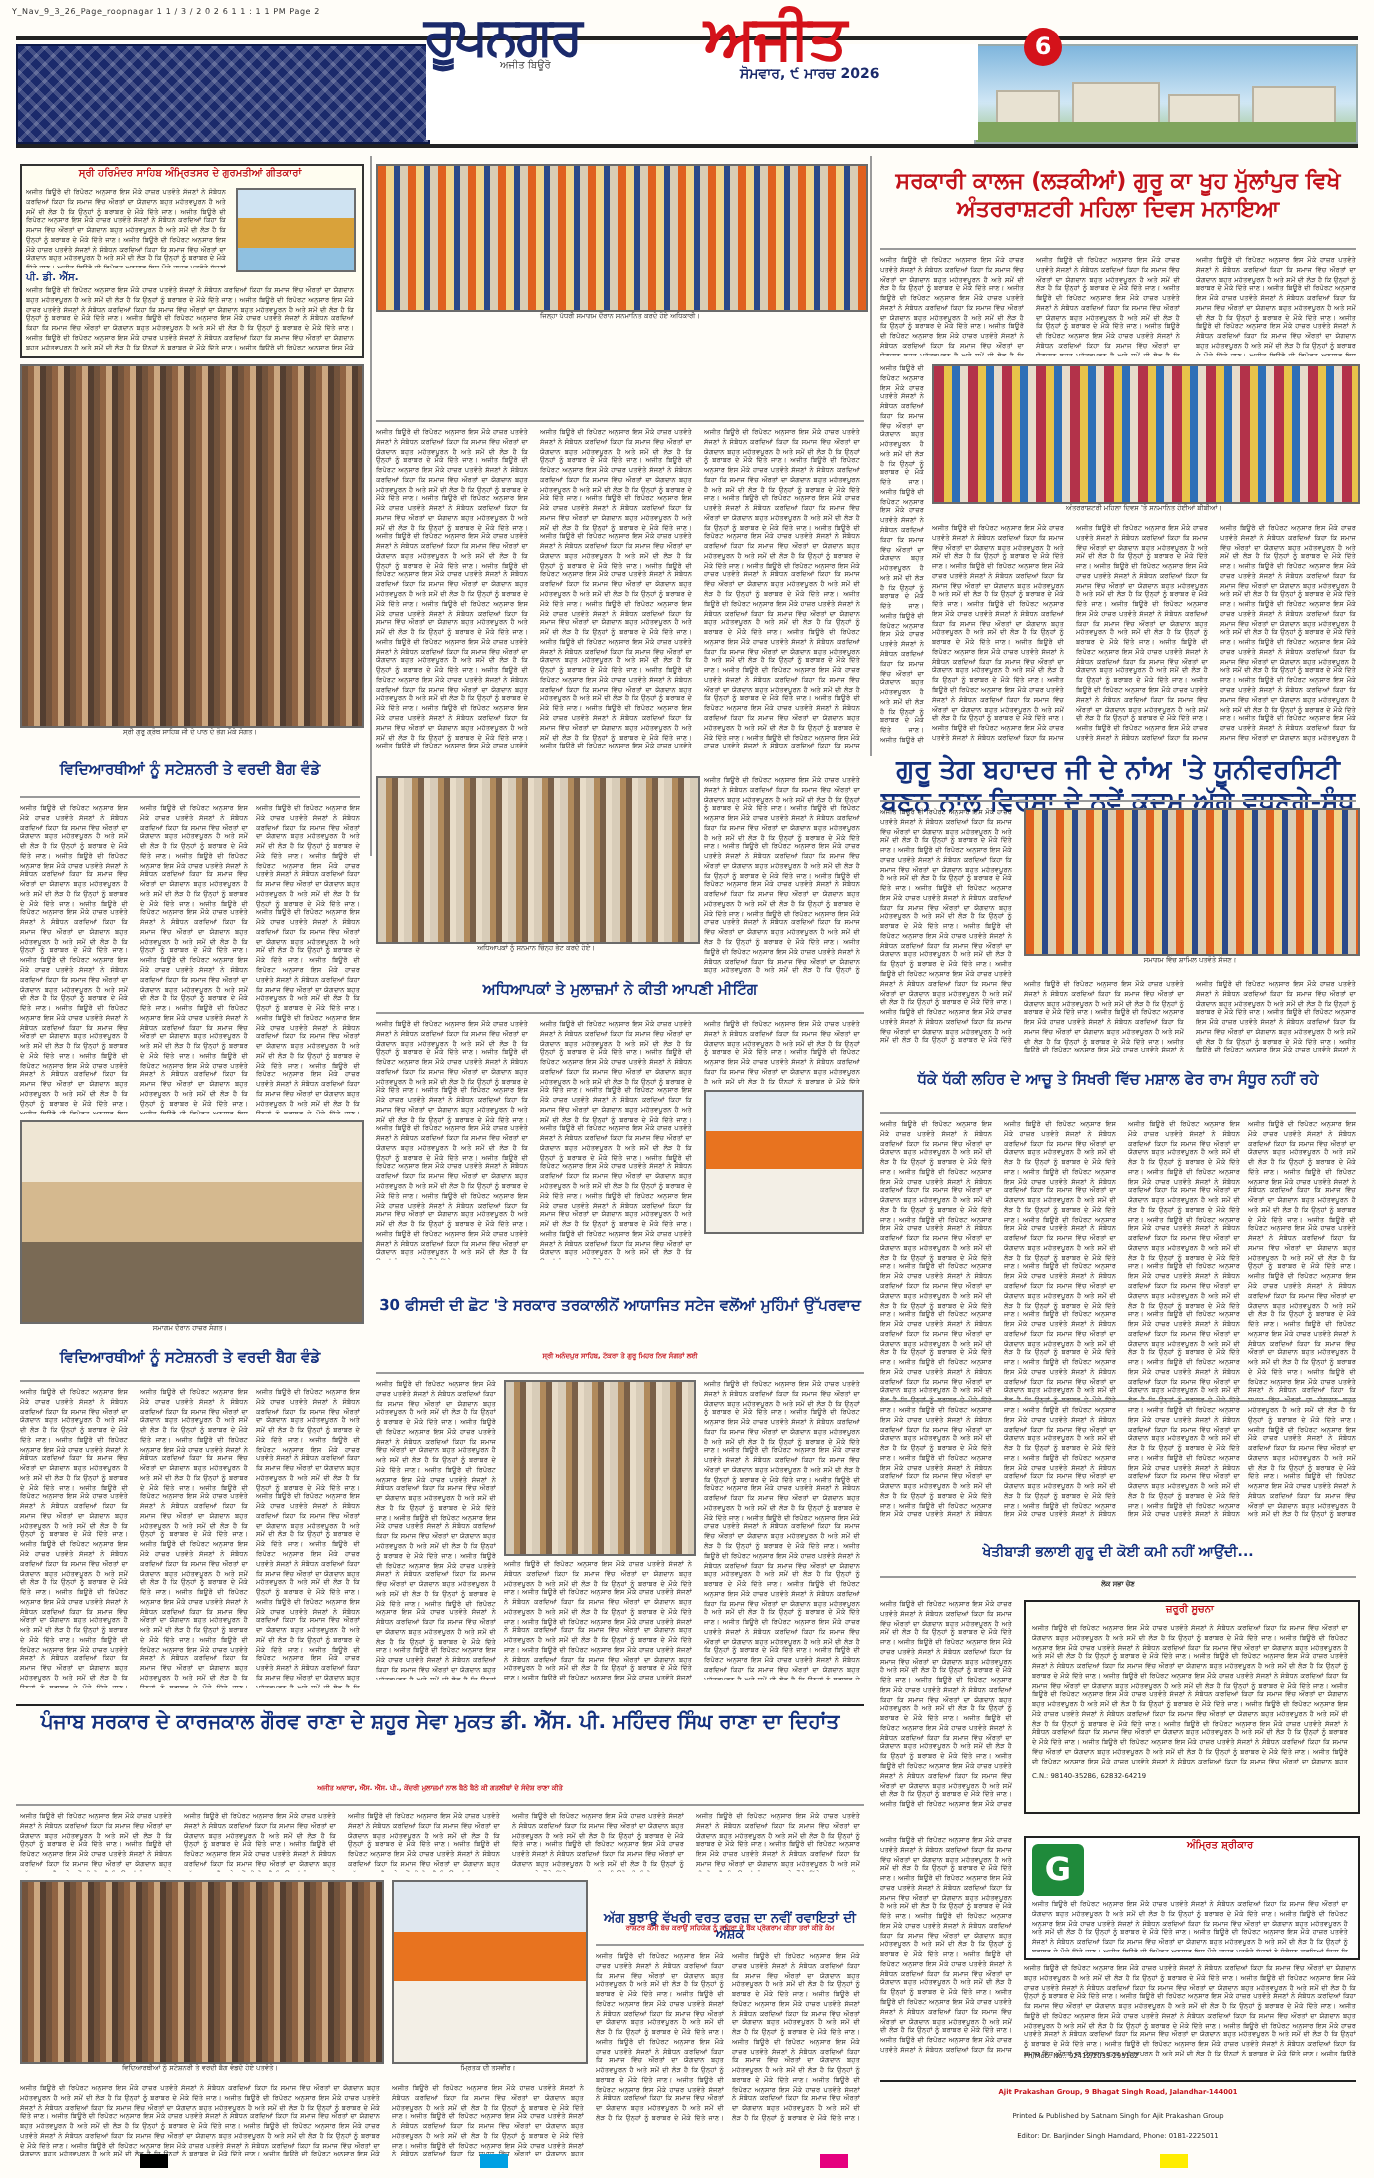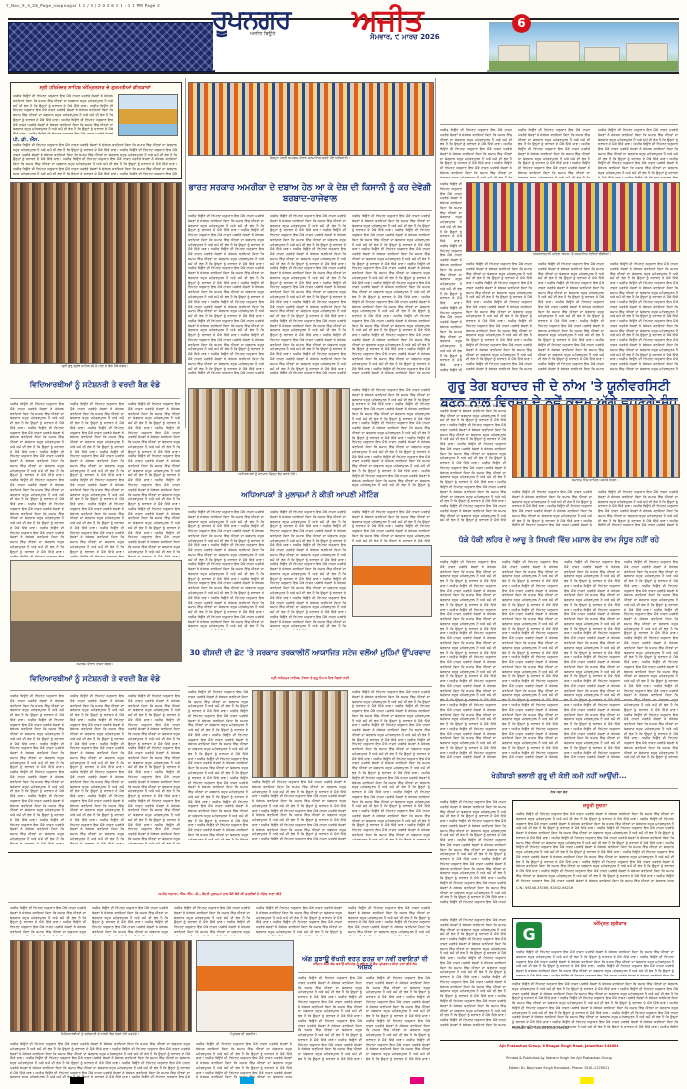--- a/index.html
+++ b/index.html
@@ -100,34 +100,34 @@
   <div class="hl blue" style="left:13px;top:136px;width:60px;font-size:5px;text-align:left;">ਪੀ. ਡੀ. ਐੱਸ.</div>
   <div class="txt" style="left:13px;top:143px;width:164px;height:32px;">
     <div>ਅਜੀਤ ਬਿਊਰੋ ਦੀ ਰਿਪੋਰਟ ਅਨੁਸਾਰ ਇਸ ਮੌਕੇ ਹਾਜ਼ਰ ਪਤਵੰਤੇ ਸੱਜਣਾਂ ਨੇ ਸੰਬੋਧਨ ਕਰਦਿਆਂ ਕਿਹਾ ਕਿ ਸਮਾਜ ਵਿੱਚ ਔਰਤਾਂ ਦਾ ਯੋਗਦਾਨ ਬਹੁਤ ਮਹੱਤਵਪੂਰਨ ਹੈ ਅਤੇ ਸਮੇਂ ਦੀ ਲੋੜ ਹੈ ਕਿ ਉਨ੍ਹਾਂ ਨੂੰ ਬਰਾਬਰ ਦੇ ਮੌਕੇ ਦਿੱਤੇ ਜਾਣ। ਅਜੀਤ ਬਿਊਰੋ ਦੀ ਰਿਪੋਰਟ ਅਨੁਸਾਰ ਇਸ ਮੌਕੇ ਹਾਜ਼ਰ ਪਤਵੰਤੇ ਸੱਜਣਾਂ ਨੇ ਸੰਬੋਧਨ ਕਰਦਿਆਂ ਕਿਹਾ ਕਿ ਸਮਾਜ ਵਿੱਚ ਔਰਤਾਂ ਦਾ ਯੋਗਦਾਨ ਬਹੁਤ ਮਹੱਤਵਪੂਰਨ ਹੈ ਅਤੇ ਸਮੇਂ ਦੀ ਲੋੜ ਹੈ ਕਿ ਉਨ੍ਹਾਂ ਨੂੰ ਬਰਾਬਰ ਦੇ ਮੌਕੇ ਦਿੱਤੇ ਜਾਣ। ਅਜੀਤ ਬਿਊਰੋ ਦੀ ਰਿਪੋਰਟ ਅਨੁਸਾਰ ਇਸ ਮੌਕੇ ਹਾਜ਼ਰ ਪਤਵੰਤੇ ਸੱਜਣਾਂ ਨੇ ਸੰਬੋਧਨ ਕਰਦਿਆਂ ਕਿਹਾ ਕਿ ਸਮਾਜ ਵਿੱਚ ਔਰਤਾਂ ਦਾ ਯੋਗਦਾਨ ਬਹੁਤ ਮਹੱਤਵਪੂਰਨ ਹੈ ਅਤੇ ਸਮੇਂ ਦੀ ਲੋੜ ਹੈ ਕਿ ਉਨ੍ਹਾਂ ਨੂੰ ਬਰਾਬਰ ਦੇ ਮੌਕੇ ਦਿੱਤੇ ਜਾਣ। ਅਜੀਤ ਬਿਊਰੋ ਦੀ ਰਿਪੋਰਟ ਅਨੁਸਾਰ ਇਸ ਮੌਕੇ ਹਾਜ਼ਰ ਪਤਵੰਤੇ ਸੱਜਣਾਂ ਨੇ ਸੰਬੋਧਨ ਕਰਦਿਆਂ ਕਿਹਾ ਕਿ ਸਮਾਜ ਵਿੱਚ ਔਰਤਾਂ ਦਾ ਯੋਗਦਾਨ ਬਹੁਤ ਮਹੱਤਵਪੂਰਨ ਹੈ ਅਤੇ ਸਮੇਂ ਦੀ ਲੋੜ ਹੈ ਕਿ ਉਨ੍ਹਾਂ ਨੂੰ ਬਰਾਬਰ ਦੇ ਮੌਕੇ ਦਿੱਤੇ ਜਾਣ। ਅਜੀਤ ਬਿਊਰੋ ਦੀ ਰਿਪੋਰਟ ਅਨੁਸਾਰ ਇਸ ਮੌਕੇ ਹਾਜ਼ਰ ਪਤਵੰਤੇ ਸੱਜਣਾਂ ਨੇ ਸੰਬੋਧਨ ਕਰਦਿਆਂ ਕਿਹਾ ਕਿ ਸਮਾਜ ਵਿੱਚ ਔਰਤਾਂ ਦਾ ਯੋਗਦਾਨ ਬਹੁਤ ਮਹੱਤਵਪੂਰਨ ਹੈ ਅਤੇ ਸਮੇਂ ਦੀ ਲੋੜ ਹੈ ਕਿ ਉਨ੍ਹਾਂ ਨੂੰ ਬਰਾਬਰ ਦੇ ਮੌਕੇ ਦਿੱਤੇ ਜਾਣ।</div>
   </div>
 
   <div class="ph" style="left:188px;top:82px;width:244px;height:72px;">
       <div class="turbans"></div>
     </div>
   <div class="cap" style="left:188px;top:156px;width:244px;">ਜਿਲ੍ਹਾ ਪੱਧਰੀ ਸਮਾਗਮ ਦੌਰਾਨ ਸਨਮਾਨਿਤ ਕਰਦੇ ਹੋਏ ਅਧਿਕਾਰੀ।</div>
 
+  <div class="hl red" style="left:440px;top:84px;width:238px;font-size:11px;">ਸਰਕਾਰੀ ਕਾਲਜ (ਲੜਕੀਆਂ) ਗੁਰੂ ਕਾ ਖੂਹ ਮੁੱਲਾਂਪੁਰ ਵਿਖੇ ਅੰਤਰਰਾਸ਼ਟਰੀ ਮਹਿਲਾ ਦਿਵਸ ਮਨਾਇਆ</div>
 
   <div class="hline" style="left:440px;top:124px;width:238px;"></div>
 
   <div class="txt" style="left:440px;top:128px;width:72px;height:50px;">
       <div>ਅਜੀਤ ਬਿਊਰੋ ਦੀ ਰਿਪੋਰਟ ਅਨੁਸਾਰ ਇਸ ਮੌਕੇ ਹਾਜ਼ਰ ਪਤਵੰਤੇ ਸੱਜਣਾਂ ਨੇ ਸੰਬੋਧਨ ਕਰਦਿਆਂ ਕਿਹਾ ਕਿ ਸਮਾਜ ਵਿੱਚ ਔਰਤਾਂ ਦਾ ਯੋਗਦਾਨ ਬਹੁਤ ਮਹੱਤਵਪੂਰਨ ਹੈ ਅਤੇ ਸਮੇਂ ਦੀ ਲੋੜ ਹੈ ਕਿ ਉਨ੍ਹਾਂ ਨੂੰ ਬਰਾਬਰ ਦੇ ਮੌਕੇ ਦਿੱਤੇ ਜਾਣ। ਅਜੀਤ ਬਿਊਰੋ ਦੀ ਰਿਪੋਰਟ ਅਨੁਸਾਰ ਇਸ ਮੌਕੇ ਹਾਜ਼ਰ ਪਤਵੰਤੇ ਸੱਜਣਾਂ ਨੇ ਸੰਬੋਧਨ ਕਰਦਿਆਂ ਕਿਹਾ ਕਿ ਸਮਾਜ ਵਿੱਚ ਔਰਤਾਂ ਦਾ ਯੋਗਦਾਨ ਬਹੁਤ ਮਹੱਤਵਪੂਰਨ ਹੈ ਅਤੇ ਸਮੇਂ ਦੀ ਲੋੜ ਹੈ ਕਿ ਉਨ੍ਹਾਂ ਨੂੰ ਬਰਾਬਰ ਦੇ ਮੌਕੇ ਦਿੱਤੇ ਜਾਣ। ਅਜੀਤ ਬਿਊਰੋ ਦੀ ਰਿਪੋਰਟ ਅਨੁਸਾਰ ਇਸ ਮੌਕੇ ਹਾਜ਼ਰ ਪਤਵੰਤੇ ਸੱਜਣਾਂ ਨੇ ਸੰਬੋਧਨ ਕਰਦਿਆਂ ਕਿਹਾ ਕਿ ਸਮਾਜ ਵਿੱਚ ਔਰਤਾਂ ਦਾ ਯੋਗਦਾਨ ਬਹੁਤ ਮਹੱਤਵਪੂਰਨ ਹੈ ਅਤੇ ਸਮੇਂ ਦੀ ਲੋੜ ਹੈ ਕਿ ਉਨ੍ਹਾਂ ਨੂੰ ਬਰਾਬਰ ਦੇ ਮੌਕੇ ਦਿੱਤੇ ਜਾਣ।</div>
     </div>
   <div class="txt" style="left:518px;top:128px;width:72px;height:50px;">
       <div>ਅਜੀਤ ਬਿਊਰੋ ਦੀ ਰਿਪੋਰਟ ਅਨੁਸਾਰ ਇਸ ਮੌਕੇ ਹਾਜ਼ਰ ਪਤਵੰਤੇ ਸੱਜਣਾਂ ਨੇ ਸੰਬੋਧਨ ਕਰਦਿਆਂ ਕਿਹਾ ਕਿ ਸਮਾਜ ਵਿੱਚ ਔਰਤਾਂ ਦਾ ਯੋਗਦਾਨ ਬਹੁਤ ਮਹੱਤਵਪੂਰਨ ਹੈ ਅਤੇ ਸਮੇਂ ਦੀ ਲੋੜ ਹੈ ਕਿ ਉਨ੍ਹਾਂ ਨੂੰ ਬਰਾਬਰ ਦੇ ਮੌਕੇ ਦਿੱਤੇ ਜਾਣ। ਅਜੀਤ ਬਿਊਰੋ ਦੀ ਰਿਪੋਰਟ ਅਨੁਸਾਰ ਇਸ ਮੌਕੇ ਹਾਜ਼ਰ ਪਤਵੰਤੇ ਸੱਜਣਾਂ ਨੇ ਸੰਬੋਧਨ ਕਰਦਿਆਂ ਕਿਹਾ ਕਿ ਸਮਾਜ ਵਿੱਚ ਔਰਤਾਂ ਦਾ ਯੋਗਦਾਨ ਬਹੁਤ ਮਹੱਤਵਪੂਰਨ ਹੈ ਅਤੇ ਸਮੇਂ ਦੀ ਲੋੜ ਹੈ ਕਿ ਉਨ੍ਹਾਂ ਨੂੰ ਬਰਾਬਰ ਦੇ ਮੌਕੇ ਦਿੱਤੇ ਜਾਣ। ਅਜੀਤ ਬਿਊਰੋ ਦੀ ਰਿਪੋਰਟ ਅਨੁਸਾਰ ਇਸ ਮੌਕੇ ਹਾਜ਼ਰ ਪਤਵੰਤੇ ਸੱਜਣਾਂ ਨੇ ਸੰਬੋਧਨ ਕਰਦਿਆਂ ਕਿਹਾ ਕਿ ਸਮਾਜ ਵਿੱਚ ਔਰਤਾਂ ਦਾ ਯੋਗਦਾਨ ਬਹੁਤ ਮਹੱਤਵਪੂਰਨ ਹੈ ਅਤੇ ਸਮੇਂ ਦੀ ਲੋੜ ਹੈ ਕਿ ਉਨ੍ਹਾਂ ਨੂੰ ਬਰਾਬਰ ਦੇ ਮੌਕੇ ਦਿੱਤੇ ਜਾਣ।</div>
     </div>
   <div class="txt" style="left:598px;top:128px;width:80px;height:50px;">
       <div>ਅਜੀਤ ਬਿਊਰੋ ਦੀ ਰਿਪੋਰਟ ਅਨੁਸਾਰ ਇਸ ਮੌਕੇ ਹਾਜ਼ਰ ਪਤਵੰਤੇ ਸੱਜਣਾਂ ਨੇ ਸੰਬੋਧਨ ਕਰਦਿਆਂ ਕਿਹਾ ਕਿ ਸਮਾਜ ਵਿੱਚ ਔਰਤਾਂ ਦਾ ਯੋਗਦਾਨ ਬਹੁਤ ਮਹੱਤਵਪੂਰਨ ਹੈ ਅਤੇ ਸਮੇਂ ਦੀ ਲੋੜ ਹੈ ਕਿ ਉਨ੍ਹਾਂ ਨੂੰ ਬਰਾਬਰ ਦੇ ਮੌਕੇ ਦਿੱਤੇ ਜਾਣ। ਅਜੀਤ ਬਿਊਰੋ ਦੀ ਰਿਪੋਰਟ ਅਨੁਸਾਰ ਇਸ ਮੌਕੇ ਹਾਜ਼ਰ ਪਤਵੰਤੇ ਸੱਜਣਾਂ ਨੇ ਸੰਬੋਧਨ ਕਰਦਿਆਂ ਕਿਹਾ ਕਿ ਸਮਾਜ ਵਿੱਚ ਔਰਤਾਂ ਦਾ ਯੋਗਦਾਨ ਬਹੁਤ ਮਹੱਤਵਪੂਰਨ ਹੈ ਅਤੇ ਸਮੇਂ ਦੀ ਲੋੜ ਹੈ ਕਿ ਉਨ੍ਹਾਂ ਨੂੰ ਬਰਾਬਰ ਦੇ ਮੌਕੇ ਦਿੱਤੇ ਜਾਣ। ਅਜੀਤ ਬਿਊਰੋ ਦੀ ਰਿਪੋਰਟ ਅਨੁਸਾਰ ਇਸ ਮੌਕੇ ਹਾਜ਼ਰ ਪਤਵੰਤੇ ਸੱਜਣਾਂ ਨੇ ਸੰਬੋਧਨ ਕਰਦਿਆਂ ਕਿਹਾ ਕਿ ਸਮਾਜ ਵਿੱਚ ਔਰਤਾਂ ਦਾ ਯੋਗਦਾਨ ਬਹੁਤ ਮਹੱਤਵਪੂਰਨ ਹੈ ਅਤੇ ਸਮੇਂ ਦੀ ਲੋੜ ਹੈ ਕਿ ਉਨ੍ਹਾਂ ਨੂੰ ਬਰਾਬਰ ਦੇ ਮੌਕੇ ਦਿੱਤੇ ਜਾਣ। ਅਜੀਤ ਬਿਊਰੋ ਦੀ ਰਿਪੋਰਟ ਅਨੁਸਾਰ ਇਸ ਮੌਕੇ ਹਾਜ਼ਰ ਪਤਵੰਤੇ ਸੱਜਣਾਂ ਨੇ ਸੰਬੋਧਨ ਕਰਦਿਆਂ ਕਿਹਾ ਕਿ ਸਮਾਜ ਵਿੱਚ ਔਰਤਾਂ ਦਾ ਯੋਗਦਾਨ ਬਹੁਤ ਮਹੱਤਵਪੂਰਨ ਹੈ ਅਤੇ ਸਮੇਂ ਦੀ ਲੋੜ ਹੈ ਕਿ ਉਨ੍ਹਾਂ ਨੂੰ ਬਰਾਬਰ ਦੇ ਮੌਕੇ ਦਿੱਤੇ ਜਾਣ।</div>
     </div>
 
-  <div class="hl blue" style="left:188px;top:182px;width:244px;font-size:8.5px;">ਭਾਰਤ ਸਰਕਾਰ ਅਮਰੀਕਾ ਦੇ ਦਬਾਅ ਹੇਠ ਆ ਕੇ ਦੇਸ਼ ਦੀ ਕਿਸਾਨੀ ਨੂੰ ਕਰ ਦੇਵੇਗੀ ਬਰਬਾਦ-ਰਾਜੇਵਾਲ</div>
   <div class="hline" style="left:188px;top:210px;width:244px;"></div>
 
   <div class="txt" style="left:188px;top:214px;width:76px;height:160px;">
       <div>ਅਜੀਤ ਬਿਊਰੋ ਦੀ ਰਿਪੋਰਟ ਅਨੁਸਾਰ ਇਸ ਮੌਕੇ ਹਾਜ਼ਰ ਪਤਵੰਤੇ ਸੱਜਣਾਂ ਨੇ ਸੰਬੋਧਨ ਕਰਦਿਆਂ ਕਿਹਾ ਕਿ ਸਮਾਜ ਵਿੱਚ ਔਰਤਾਂ ਦਾ ਯੋਗਦਾਨ ਬਹੁਤ ਮਹੱਤਵਪੂਰਨ ਹੈ ਅਤੇ ਸਮੇਂ ਦੀ ਲੋੜ ਹੈ ਕਿ ਉਨ੍ਹਾਂ ਨੂੰ ਬਰਾਬਰ ਦੇ ਮੌਕੇ ਦਿੱਤੇ ਜਾਣ। ਅਜੀਤ ਬਿਊਰੋ ਦੀ ਰਿਪੋਰਟ ਅਨੁਸਾਰ ਇਸ ਮੌਕੇ ਹਾਜ਼ਰ ਪਤਵੰਤੇ ਸੱਜਣਾਂ ਨੇ ਸੰਬੋਧਨ ਕਰਦਿਆਂ ਕਿਹਾ ਕਿ ਸਮਾਜ ਵਿੱਚ ਔਰਤਾਂ ਦਾ ਯੋਗਦਾਨ ਬਹੁਤ ਮਹੱਤਵਪੂਰਨ ਹੈ ਅਤੇ ਸਮੇਂ ਦੀ ਲੋੜ ਹੈ ਕਿ ਉਨ੍ਹਾਂ ਨੂੰ ਬਰਾਬਰ ਦੇ ਮੌਕੇ ਦਿੱਤੇ ਜਾਣ। ਅਜੀਤ ਬਿਊਰੋ ਦੀ ਰਿਪੋਰਟ ਅਨੁਸਾਰ ਇਸ ਮੌਕੇ ਹਾਜ਼ਰ ਪਤਵੰਤੇ ਸੱਜਣਾਂ ਨੇ ਸੰਬੋਧਨ ਕਰਦਿਆਂ ਕਿਹਾ ਕਿ ਸਮਾਜ ਵਿੱਚ ਔਰਤਾਂ ਦਾ ਯੋਗਦਾਨ ਬਹੁਤ ਮਹੱਤਵਪੂਰਨ ਹੈ ਅਤੇ ਸਮੇਂ ਦੀ ਲੋੜ ਹੈ ਕਿ ਉਨ੍ਹਾਂ ਨੂੰ ਬਰਾਬਰ ਦੇ ਮੌਕੇ ਦਿੱਤੇ ਜਾਣ। ਅਜੀਤ ਬਿਊਰੋ ਦੀ ਰਿਪੋਰਟ ਅਨੁਸਾਰ ਇਸ ਮੌਕੇ ਹਾਜ਼ਰ ਪਤਵੰਤੇ ਸੱਜਣਾਂ ਨੇ ਸੰਬੋਧਨ ਕਰਦਿਆਂ ਕਿਹਾ ਕਿ ਸਮਾਜ ਵਿੱਚ ਔਰਤਾਂ ਦਾ ਯੋਗਦਾਨ ਬਹੁਤ ਮਹੱਤਵਪੂਰਨ ਹੈ ਅਤੇ ਸਮੇਂ ਦੀ ਲੋੜ ਹੈ ਕਿ ਉਨ੍ਹਾਂ ਨੂੰ ਬਰਾਬਰ ਦੇ ਮੌਕੇ ਦਿੱਤੇ ਜਾਣ। ਅਜੀਤ ਬਿਊਰੋ ਦੀ ਰਿਪੋਰਟ ਅਨੁਸਾਰ ਇਸ ਮੌਕੇ ਹਾਜ਼ਰ ਪਤਵੰਤੇ ਸੱਜਣਾਂ ਨੇ ਸੰਬੋਧਨ ਕਰਦਿਆਂ ਕਿਹਾ ਕਿ ਸਮਾਜ ਵਿੱਚ ਔਰਤਾਂ ਦਾ ਯੋਗਦਾਨ ਬਹੁਤ ਮਹੱਤਵਪੂਰਨ ਹੈ ਅਤੇ ਸਮੇਂ ਦੀ ਲੋੜ ਹੈ ਕਿ ਉਨ੍ਹਾਂ ਨੂੰ ਬਰਾਬਰ ਦੇ ਮੌਕੇ ਦਿੱਤੇ ਜਾਣ। ਅਜੀਤ ਬਿਊਰੋ ਦੀ ਰਿਪੋਰਟ ਅਨੁਸਾਰ ਇਸ ਮੌਕੇ ਹਾਜ਼ਰ ਪਤਵੰਤੇ ਸੱਜਣਾਂ ਨੇ ਸੰਬੋਧਨ ਕਰਦਿਆਂ ਕਿਹਾ ਕਿ ਸਮਾਜ ਵਿੱਚ ਔਰਤਾਂ ਦਾ ਯੋਗਦਾਨ ਬਹੁਤ ਮਹੱਤਵਪੂਰਨ ਹੈ ਅਤੇ ਸਮੇਂ ਦੀ ਲੋੜ ਹੈ ਕਿ ਉਨ੍ਹਾਂ ਨੂੰ ਬਰਾਬਰ ਦੇ ਮੌਕੇ ਦਿੱਤੇ ਜਾਣ। ਅਜੀਤ ਬਿਊਰੋ ਦੀ ਰਿਪੋਰਟ ਅਨੁਸਾਰ ਇਸ ਮੌਕੇ ਹਾਜ਼ਰ ਪਤਵੰਤੇ ਸੱਜਣਾਂ ਨੇ ਸੰਬੋਧਨ ਕਰਦਿਆਂ ਕਿਹਾ ਕਿ ਸਮਾਜ ਵਿੱਚ ਔਰਤਾਂ ਦਾ ਯੋਗਦਾਨ ਬਹੁਤ ਮਹੱਤਵਪੂਰਨ ਹੈ ਅਤੇ ਸਮੇਂ ਦੀ ਲੋੜ ਹੈ ਕਿ ਉਨ੍ਹਾਂ ਨੂੰ ਬਰਾਬਰ ਦੇ ਮੌਕੇ ਦਿੱਤੇ ਜਾਣ। ਅਜੀਤ ਬਿਊਰੋ ਦੀ ਰਿਪੋਰਟ ਅਨੁਸਾਰ ਇਸ ਮੌਕੇ ਹਾਜ਼ਰ ਪਤਵੰਤੇ ਸੱਜਣਾਂ ਨੇ ਸੰਬੋਧਨ ਕਰਦਿਆਂ ਕਿਹਾ ਕਿ ਸਮਾਜ ਵਿੱਚ ਔਰਤਾਂ ਦਾ ਯੋਗਦਾਨ ਬਹੁਤ ਮਹੱਤਵਪੂਰਨ ਹੈ ਅਤੇ ਸਮੇਂ ਦੀ ਲੋੜ ਹੈ ਕਿ ਉਨ੍ਹਾਂ ਨੂੰ ਬਰਾਬਰ ਦੇ ਮੌਕੇ ਦਿੱਤੇ ਜਾਣ। ਅਜੀਤ ਬਿਊਰੋ ਦੀ ਰਿਪੋਰਟ ਅਨੁਸਾਰ ਇਸ ਮੌਕੇ ਹਾਜ਼ਰ ਪਤਵੰਤੇ ਸੱਜਣਾਂ ਨੇ ਸੰਬੋਧਨ ਕਰਦਿਆਂ ਕਿਹਾ ਕਿ ਸਮਾਜ ਵਿੱਚ ਔਰਤਾਂ ਦਾ ਯੋਗਦਾਨ ਬਹੁਤ ਮਹੱਤਵਪੂਰਨ ਹੈ ਅਤੇ ਸਮੇਂ ਦੀ ਲੋੜ ਹੈ ਕਿ ਉਨ੍ਹਾਂ ਨੂੰ ਬਰਾਬਰ ਦੇ ਮੌਕੇ ਦਿੱਤੇ ਜਾਣ। ਅਜੀਤ ਬਿਊਰੋ ਦੀ ਰਿਪੋਰਟ ਅਨੁਸਾਰ ਇਸ ਮੌਕੇ ਹਾਜ਼ਰ ਪਤਵੰਤੇ ਸੱਜਣਾਂ ਨੇ ਸੰਬੋਧਨ ਕਰਦਿਆਂ ਕਿਹਾ ਕਿ ਸਮਾਜ ਵਿੱਚ ਔਰਤਾਂ ਦਾ ਯੋਗਦਾਨ ਬਹੁਤ ਮਹੱਤਵਪੂਰਨ ਹੈ ਅਤੇ ਸਮੇਂ ਦੀ ਲੋੜ ਹੈ ਕਿ ਉਨ੍ਹਾਂ ਨੂੰ ਬਰਾਬਰ ਦੇ ਮੌਕੇ ਦਿੱਤੇ ਜਾਣ।</div>
     </div>
   <div class="txt" style="left:270px;top:214px;width:76px;height:160px;">
       <div>ਅਜੀਤ ਬਿਊਰੋ ਦੀ ਰਿਪੋਰਟ ਅਨੁਸਾਰ ਇਸ ਮੌਕੇ ਹਾਜ਼ਰ ਪਤਵੰਤੇ ਸੱਜਣਾਂ ਨੇ ਸੰਬੋਧਨ ਕਰਦਿਆਂ ਕਿਹਾ ਕਿ ਸਮਾਜ ਵਿੱਚ ਔਰਤਾਂ ਦਾ ਯੋਗਦਾਨ ਬਹੁਤ ਮਹੱਤਵਪੂਰਨ ਹੈ ਅਤੇ ਸਮੇਂ ਦੀ ਲੋੜ ਹੈ ਕਿ ਉਨ੍ਹਾਂ ਨੂੰ ਬਰਾਬਰ ਦੇ ਮੌਕੇ ਦਿੱਤੇ ਜਾਣ। ਅਜੀਤ ਬਿਊਰੋ ਦੀ ਰਿਪੋਰਟ ਅਨੁਸਾਰ ਇਸ ਮੌਕੇ ਹਾਜ਼ਰ ਪਤਵੰਤੇ ਸੱਜਣਾਂ ਨੇ ਸੰਬੋਧਨ ਕਰਦਿਆਂ ਕਿਹਾ ਕਿ ਸਮਾਜ ਵਿੱਚ ਔਰਤਾਂ ਦਾ ਯੋਗਦਾਨ ਬਹੁਤ ਮਹੱਤਵਪੂਰਨ ਹੈ ਅਤੇ ਸਮੇਂ ਦੀ ਲੋੜ ਹੈ ਕਿ ਉਨ੍ਹਾਂ ਨੂੰ ਬਰਾਬਰ ਦੇ ਮੌਕੇ ਦਿੱਤੇ ਜਾਣ। ਅਜੀਤ ਬਿਊਰੋ ਦੀ ਰਿਪੋਰਟ ਅਨੁਸਾਰ ਇਸ ਮੌਕੇ ਹਾਜ਼ਰ ਪਤਵੰਤੇ ਸੱਜਣਾਂ ਨੇ ਸੰਬੋਧਨ ਕਰਦਿਆਂ ਕਿਹਾ ਕਿ ਸਮਾਜ ਵਿੱਚ ਔਰਤਾਂ ਦਾ ਯੋਗਦਾਨ ਬਹੁਤ ਮਹੱਤਵਪੂਰਨ ਹੈ ਅਤੇ ਸਮੇਂ ਦੀ ਲੋੜ ਹੈ ਕਿ ਉਨ੍ਹਾਂ ਨੂੰ ਬਰਾਬਰ ਦੇ ਮੌਕੇ ਦਿੱਤੇ ਜਾਣ। ਅਜੀਤ ਬਿਊਰੋ ਦੀ ਰਿਪੋਰਟ ਅਨੁਸਾਰ ਇਸ ਮੌਕੇ ਹਾਜ਼ਰ ਪਤਵੰਤੇ ਸੱਜਣਾਂ ਨੇ ਸੰਬੋਧਨ ਕਰਦਿਆਂ ਕਿਹਾ ਕਿ ਸਮਾਜ ਵਿੱਚ ਔਰਤਾਂ ਦਾ ਯੋਗਦਾਨ ਬਹੁਤ ਮਹੱਤਵਪੂਰਨ ਹੈ ਅਤੇ ਸਮੇਂ ਦੀ ਲੋੜ ਹੈ ਕਿ ਉਨ੍ਹਾਂ ਨੂੰ ਬਰਾਬਰ ਦੇ ਮੌਕੇ ਦਿੱਤੇ ਜਾਣ। ਅਜੀਤ ਬਿਊਰੋ ਦੀ ਰਿਪੋਰਟ ਅਨੁਸਾਰ ਇਸ ਮੌਕੇ ਹਾਜ਼ਰ ਪਤਵੰਤੇ ਸੱਜਣਾਂ ਨੇ ਸੰਬੋਧਨ ਕਰਦਿਆਂ ਕਿਹਾ ਕਿ ਸਮਾਜ ਵਿੱਚ ਔਰਤਾਂ ਦਾ ਯੋਗਦਾਨ ਬਹੁਤ ਮਹੱਤਵਪੂਰਨ ਹੈ ਅਤੇ ਸਮੇਂ ਦੀ ਲੋੜ ਹੈ ਕਿ ਉਨ੍ਹਾਂ ਨੂੰ ਬਰਾਬਰ ਦੇ ਮੌਕੇ ਦਿੱਤੇ ਜਾਣ। ਅਜੀਤ ਬਿਊਰੋ ਦੀ ਰਿਪੋਰਟ ਅਨੁਸਾਰ ਇਸ ਮੌਕੇ ਹਾਜ਼ਰ ਪਤਵੰਤੇ ਸੱਜਣਾਂ ਨੇ ਸੰਬੋਧਨ ਕਰਦਿਆਂ ਕਿਹਾ ਕਿ ਸਮਾਜ ਵਿੱਚ ਔਰਤਾਂ ਦਾ ਯੋਗਦਾਨ ਬਹੁਤ ਮਹੱਤਵਪੂਰਨ ਹੈ ਅਤੇ ਸਮੇਂ ਦੀ ਲੋੜ ਹੈ ਕਿ ਉਨ੍ਹਾਂ ਨੂੰ ਬਰਾਬਰ ਦੇ ਮੌਕੇ ਦਿੱਤੇ ਜਾਣ। ਅਜੀਤ ਬਿਊਰੋ ਦੀ ਰਿਪੋਰਟ ਅਨੁਸਾਰ ਇਸ ਮੌਕੇ ਹਾਜ਼ਰ ਪਤਵੰਤੇ ਸੱਜਣਾਂ ਨੇ ਸੰਬੋਧਨ ਕਰਦਿਆਂ ਕਿਹਾ ਕਿ ਸਮਾਜ ਵਿੱਚ ਔਰਤਾਂ ਦਾ ਯੋਗਦਾਨ ਬਹੁਤ ਮਹੱਤਵਪੂਰਨ ਹੈ ਅਤੇ ਸਮੇਂ ਦੀ ਲੋੜ ਹੈ ਕਿ ਉਨ੍ਹਾਂ ਨੂੰ ਬਰਾਬਰ ਦੇ ਮੌਕੇ ਦਿੱਤੇ ਜਾਣ। ਅਜੀਤ ਬਿਊਰੋ ਦੀ ਰਿਪੋਰਟ ਅਨੁਸਾਰ ਇਸ ਮੌਕੇ ਹਾਜ਼ਰ ਪਤਵੰਤੇ ਸੱਜਣਾਂ ਨੇ ਸੰਬੋਧਨ ਕਰਦਿਆਂ ਕਿਹਾ ਕਿ ਸਮਾਜ ਵਿੱਚ ਔਰਤਾਂ ਦਾ ਯੋਗਦਾਨ ਬਹੁਤ ਮਹੱਤਵਪੂਰਨ ਹੈ ਅਤੇ ਸਮੇਂ ਦੀ ਲੋੜ ਹੈ ਕਿ ਉਨ੍ਹਾਂ ਨੂੰ ਬਰਾਬਰ ਦੇ ਮੌਕੇ ਦਿੱਤੇ ਜਾਣ। ਅਜੀਤ ਬਿਊਰੋ ਦੀ ਰਿਪੋਰਟ ਅਨੁਸਾਰ ਇਸ ਮੌਕੇ ਹਾਜ਼ਰ ਪਤਵੰਤੇ ਸੱਜਣਾਂ ਨੇ ਸੰਬੋਧਨ ਕਰਦਿਆਂ ਕਿਹਾ ਕਿ ਸਮਾਜ ਵਿੱਚ ਔਰਤਾਂ ਦਾ ਯੋਗਦਾਨ ਬਹੁਤ ਮਹੱਤਵਪੂਰਨ ਹੈ ਅਤੇ ਸਮੇਂ ਦੀ ਲੋੜ ਹੈ ਕਿ ਉਨ੍ਹਾਂ ਨੂੰ ਬਰਾਬਰ ਦੇ ਮੌਕੇ ਦਿੱਤੇ ਜਾਣ। ਅਜੀਤ ਬਿਊਰੋ ਦੀ ਰਿਪੋਰਟ ਅਨੁਸਾਰ ਇਸ ਮੌਕੇ ਹਾਜ਼ਰ ਪਤਵੰਤੇ ਸੱਜਣਾਂ ਨੇ ਸੰਬੋਧਨ ਕਰਦਿਆਂ ਕਿਹਾ ਕਿ ਸਮਾਜ ਵਿੱਚ ਔਰਤਾਂ ਦਾ ਯੋਗਦਾਨ ਬਹੁਤ ਮਹੱਤਵਪੂਰਨ ਹੈ ਅਤੇ ਸਮੇਂ ਦੀ ਲੋੜ ਹੈ ਕਿ ਉਨ੍ਹਾਂ ਨੂੰ ਬਰਾਬਰ ਦੇ ਮੌਕੇ ਦਿੱਤੇ ਜਾਣ।</div>
     </div>
   <div class="txt" style="left:352px;top:214px;width:78px;height:160px;">
       <div>ਅਜੀਤ ਬਿਊਰੋ ਦੀ ਰਿਪੋਰਟ ਅਨੁਸਾਰ ਇਸ ਮੌਕੇ ਹਾਜ਼ਰ ਪਤਵੰਤੇ ਸੱਜਣਾਂ ਨੇ ਸੰਬੋਧਨ ਕਰਦਿਆਂ ਕਿਹਾ ਕਿ ਸਮਾਜ ਵਿੱਚ ਔਰਤਾਂ ਦਾ ਯੋਗਦਾਨ ਬਹੁਤ ਮਹੱਤਵਪੂਰਨ ਹੈ ਅਤੇ ਸਮੇਂ ਦੀ ਲੋੜ ਹੈ ਕਿ ਉਨ੍ਹਾਂ ਨੂੰ ਬਰਾਬਰ ਦੇ ਮੌਕੇ ਦਿੱਤੇ ਜਾਣ। ਅਜੀਤ ਬਿਊਰੋ ਦੀ ਰਿਪੋਰਟ ਅਨੁਸਾਰ ਇਸ ਮੌਕੇ ਹਾਜ਼ਰ ਪਤਵੰਤੇ ਸੱਜਣਾਂ ਨੇ ਸੰਬੋਧਨ ਕਰਦਿਆਂ ਕਿਹਾ ਕਿ ਸਮਾਜ ਵਿੱਚ ਔਰਤਾਂ ਦਾ ਯੋਗਦਾਨ ਬਹੁਤ ਮਹੱਤਵਪੂਰਨ ਹੈ ਅਤੇ ਸਮੇਂ ਦੀ ਲੋੜ ਹੈ ਕਿ ਉਨ੍ਹਾਂ ਨੂੰ ਬਰਾਬਰ ਦੇ ਮੌਕੇ ਦਿੱਤੇ ਜਾਣ। ਅਜੀਤ ਬਿਊਰੋ ਦੀ ਰਿਪੋਰਟ ਅਨੁਸਾਰ ਇਸ ਮੌਕੇ ਹਾਜ਼ਰ ਪਤਵੰਤੇ ਸੱਜਣਾਂ ਨੇ ਸੰਬੋਧਨ ਕਰਦਿਆਂ ਕਿਹਾ ਕਿ ਸਮਾਜ ਵਿੱਚ ਔਰਤਾਂ ਦਾ ਯੋਗਦਾਨ ਬਹੁਤ ਮਹੱਤਵਪੂਰਨ ਹੈ ਅਤੇ ਸਮੇਂ ਦੀ ਲੋੜ ਹੈ ਕਿ ਉਨ੍ਹਾਂ ਨੂੰ ਬਰਾਬਰ ਦੇ ਮੌਕੇ ਦਿੱਤੇ ਜਾਣ। ਅਜੀਤ ਬਿਊਰੋ ਦੀ ਰਿਪੋਰਟ ਅਨੁਸਾਰ ਇਸ ਮੌਕੇ ਹਾਜ਼ਰ ਪਤਵੰਤੇ ਸੱਜਣਾਂ ਨੇ ਸੰਬੋਧਨ ਕਰਦਿਆਂ ਕਿਹਾ ਕਿ ਸਮਾਜ ਵਿੱਚ ਔਰਤਾਂ ਦਾ ਯੋਗਦਾਨ ਬਹੁਤ ਮਹੱਤਵਪੂਰਨ ਹੈ ਅਤੇ ਸਮੇਂ ਦੀ ਲੋੜ ਹੈ ਕਿ ਉਨ੍ਹਾਂ ਨੂੰ ਬਰਾਬਰ ਦੇ ਮੌਕੇ ਦਿੱਤੇ ਜਾਣ। ਅਜੀਤ ਬਿਊਰੋ ਦੀ ਰਿਪੋਰਟ ਅਨੁਸਾਰ ਇਸ ਮੌਕੇ ਹਾਜ਼ਰ ਪਤਵੰਤੇ ਸੱਜਣਾਂ ਨੇ ਸੰਬੋਧਨ ਕਰਦਿਆਂ ਕਿਹਾ ਕਿ ਸਮਾਜ ਵਿੱਚ ਔਰਤਾਂ ਦਾ ਯੋਗਦਾਨ ਬਹੁਤ ਮਹੱਤਵਪੂਰਨ ਹੈ ਅਤੇ ਸਮੇਂ ਦੀ ਲੋੜ ਹੈ ਕਿ ਉਨ੍ਹਾਂ ਨੂੰ ਬਰਾਬਰ ਦੇ ਮੌਕੇ ਦਿੱਤੇ ਜਾਣ। ਅਜੀਤ ਬਿਊਰੋ ਦੀ ਰਿਪੋਰਟ ਅਨੁਸਾਰ ਇਸ ਮੌਕੇ ਹਾਜ਼ਰ ਪਤਵੰਤੇ ਸੱਜਣਾਂ ਨੇ ਸੰਬੋਧਨ ਕਰਦਿਆਂ ਕਿਹਾ ਕਿ ਸਮਾਜ ਵਿੱਚ ਔਰਤਾਂ ਦਾ ਯੋਗਦਾਨ ਬਹੁਤ ਮਹੱਤਵਪੂਰਨ ਹੈ ਅਤੇ ਸਮੇਂ ਦੀ ਲੋੜ ਹੈ ਕਿ ਉਨ੍ਹਾਂ ਨੂੰ ਬਰਾਬਰ ਦੇ ਮੌਕੇ ਦਿੱਤੇ ਜਾਣ। ਅਜੀਤ ਬਿਊਰੋ ਦੀ ਰਿਪੋਰਟ ਅਨੁਸਾਰ ਇਸ ਮੌਕੇ ਹਾਜ਼ਰ ਪਤਵੰਤੇ ਸੱਜਣਾਂ ਨੇ ਸੰਬੋਧਨ ਕਰਦਿਆਂ ਕਿਹਾ ਕਿ ਸਮਾਜ ਵਿੱਚ ਔਰਤਾਂ ਦਾ ਯੋਗਦਾਨ ਬਹੁਤ ਮਹੱਤਵਪੂਰਨ ਹੈ ਅਤੇ ਸਮੇਂ ਦੀ ਲੋੜ ਹੈ ਕਿ ਉਨ੍ਹਾਂ ਨੂੰ ਬਰਾਬਰ ਦੇ ਮੌਕੇ ਦਿੱਤੇ ਜਾਣ। ਅਜੀਤ ਬਿਊਰੋ ਦੀ ਰਿਪੋਰਟ ਅਨੁਸਾਰ ਇਸ ਮੌਕੇ ਹਾਜ਼ਰ ਪਤਵੰਤੇ ਸੱਜਣਾਂ ਨੇ ਸੰਬੋਧਨ ਕਰਦਿਆਂ ਕਿਹਾ ਕਿ ਸਮਾਜ ਵਿੱਚ ਔਰਤਾਂ ਦਾ ਯੋਗਦਾਨ ਬਹੁਤ ਮਹੱਤਵਪੂਰਨ ਹੈ ਅਤੇ ਸਮੇਂ ਦੀ ਲੋੜ ਹੈ ਕਿ ਉਨ੍ਹਾਂ ਨੂੰ ਬਰਾਬਰ ਦੇ ਮੌਕੇ ਦਿੱਤੇ ਜਾਣ। ਅਜੀਤ ਬਿਊਰੋ ਦੀ ਰਿਪੋਰਟ ਅਨੁਸਾਰ ਇਸ ਮੌਕੇ ਹਾਜ਼ਰ ਪਤਵੰਤੇ ਸੱਜਣਾਂ ਨੇ ਸੰਬੋਧਨ ਕਰਦਿਆਂ ਕਿਹਾ ਕਿ ਸਮਾਜ ਵਿੱਚ ਔਰਤਾਂ ਦਾ ਯੋਗਦਾਨ ਬਹੁਤ ਮਹੱਤਵਪੂਰਨ ਹੈ ਅਤੇ ਸਮੇਂ ਦੀ ਲੋੜ ਹੈ ਕਿ ਉਨ੍ਹਾਂ ਨੂੰ ਬਰਾਬਰ ਦੇ ਮੌਕੇ ਦਿੱਤੇ ਜਾਣ। ਅਜੀਤ ਬਿਊਰੋ ਦੀ ਰਿਪੋਰਟ ਅਨੁਸਾਰ ਇਸ ਮੌਕੇ ਹਾਜ਼ਰ ਪਤਵੰਤੇ ਸੱਜਣਾਂ ਨੇ ਸੰਬੋਧਨ ਕਰਦਿਆਂ ਕਿਹਾ ਕਿ ਸਮਾਜ ਵਿੱਚ ਔਰਤਾਂ ਦਾ ਯੋਗਦਾਨ ਬਹੁਤ ਮਹੱਤਵਪੂਰਨ ਹੈ ਅਤੇ ਸਮੇਂ ਦੀ ਲੋੜ ਹੈ ਕਿ ਉਨ੍ਹਾਂ ਨੂੰ ਬਰਾਬਰ ਦੇ ਮੌਕੇ ਦਿੱਤੇ ਜਾਣ।</div>
@@ -269,20 +269,21 @@
   <div class="txt" style="left:516px;top:812px;width:158px;height:70px;">
       <div>ਅਜੀਤ ਬਿਊਰੋ ਦੀ ਰਿਪੋਰਟ ਅਨੁਸਾਰ ਇਸ ਮੌਕੇ ਹਾਜ਼ਰ ਪਤਵੰਤੇ ਸੱਜਣਾਂ ਨੇ ਸੰਬੋਧਨ ਕਰਦਿਆਂ ਕਿਹਾ ਕਿ ਸਮਾਜ ਵਿੱਚ ਔਰਤਾਂ ਦਾ ਯੋਗਦਾਨ ਬਹੁਤ ਮਹੱਤਵਪੂਰਨ ਹੈ ਅਤੇ ਸਮੇਂ ਦੀ ਲੋੜ ਹੈ ਕਿ ਉਨ੍ਹਾਂ ਨੂੰ ਬਰਾਬਰ ਦੇ ਮੌਕੇ ਦਿੱਤੇ ਜਾਣ। ਅਜੀਤ ਬਿਊਰੋ ਦੀ ਰਿਪੋਰਟ ਅਨੁਸਾਰ ਇਸ ਮੌਕੇ ਹਾਜ਼ਰ ਪਤਵੰਤੇ ਸੱਜਣਾਂ ਨੇ ਸੰਬੋਧਨ ਕਰਦਿਆਂ ਕਿਹਾ ਕਿ ਸਮਾਜ ਵਿੱਚ ਔਰਤਾਂ ਦਾ ਯੋਗਦਾਨ ਬਹੁਤ ਮਹੱਤਵਪੂਰਨ ਹੈ ਅਤੇ ਸਮੇਂ ਦੀ ਲੋੜ ਹੈ ਕਿ ਉਨ੍ਹਾਂ ਨੂੰ ਬਰਾਬਰ ਦੇ ਮੌਕੇ ਦਿੱਤੇ ਜਾਣ। ਅਜੀਤ ਬਿਊਰੋ ਦੀ ਰਿਪੋਰਟ ਅਨੁਸਾਰ ਇਸ ਮੌਕੇ ਹਾਜ਼ਰ ਪਤਵੰਤੇ ਸੱਜਣਾਂ ਨੇ ਸੰਬੋਧਨ ਕਰਦਿਆਂ ਕਿਹਾ ਕਿ ਸਮਾਜ ਵਿੱਚ ਔਰਤਾਂ ਦਾ ਯੋਗਦਾਨ ਬਹੁਤ ਮਹੱਤਵਪੂਰਨ ਹੈ ਅਤੇ ਸਮੇਂ ਦੀ ਲੋੜ ਹੈ ਕਿ ਉਨ੍ਹਾਂ ਨੂੰ ਬਰਾਬਰ ਦੇ ਮੌਕੇ ਦਿੱਤੇ ਜਾਣ। ਅਜੀਤ ਬਿਊਰੋ ਦੀ ਰਿਪੋਰਟ ਅਨੁਸਾਰ ਇਸ ਮੌਕੇ ਹਾਜ਼ਰ ਪਤਵੰਤੇ ਸੱਜਣਾਂ ਨੇ ਸੰਬੋਧਨ ਕਰਦਿਆਂ ਕਿਹਾ ਕਿ ਸਮਾਜ ਵਿੱਚ ਔਰਤਾਂ ਦਾ ਯੋਗਦਾਨ ਬਹੁਤ ਮਹੱਤਵਪੂਰਨ ਹੈ ਅਤੇ ਸਮੇਂ ਦੀ ਲੋੜ ਹੈ ਕਿ ਉਨ੍ਹਾਂ ਨੂੰ ਬਰਾਬਰ ਦੇ ਮੌਕੇ ਦਿੱਤੇ ਜਾਣ। ਅਜੀਤ ਬਿਊਰੋ ਦੀ ਰਿਪੋਰਟ ਅਨੁਸਾਰ ਇਸ ਮੌਕੇ ਹਾਜ਼ਰ ਪਤਵੰਤੇ ਸੱਜਣਾਂ ਨੇ ਸੰਬੋਧਨ ਕਰਦਿਆਂ ਕਿਹਾ ਕਿ ਸਮਾਜ ਵਿੱਚ ਔਰਤਾਂ ਦਾ ਯੋਗਦਾਨ ਬਹੁਤ ਮਹੱਤਵਪੂਰਨ ਹੈ ਅਤੇ ਸਮੇਂ ਦੀ ਲੋੜ ਹੈ ਕਿ ਉਨ੍ਹਾਂ ਨੂੰ ਬਰਾਬਰ ਦੇ ਮੌਕੇ ਦਿੱਤੇ ਜਾਣ। ਅਜੀਤ ਬਿਊਰੋ ਦੀ ਰਿਪੋਰਟ ਅਨੁਸਾਰ ਇਸ ਮੌਕੇ ਹਾਜ਼ਰ ਪਤਵੰਤੇ ਸੱਜਣਾਂ ਨੇ ਸੰਬੋਧਨ ਕਰਦਿਆਂ ਕਿਹਾ ਕਿ ਸਮਾਜ ਵਿੱਚ ਔਰਤਾਂ ਦਾ ਯੋਗਦਾਨ ਬਹੁਤ ਮਹੱਤਵਪੂਰਨ ਹੈ ਅਤੇ ਸਮੇਂ ਦੀ ਲੋੜ ਹੈ ਕਿ ਉਨ੍ਹਾਂ ਨੂੰ ਬਰਾਬਰ ਦੇ ਮੌਕੇ ਦਿੱਤੇ ਜਾਣ। ਅਜੀਤ ਬਿਊਰੋ ਦੀ ਰਿਪੋਰਟ ਅਨੁਸਾਰ ਇਸ ਮੌਕੇ ਹਾਜ਼ਰ ਪਤਵੰਤੇ ਸੱਜਣਾਂ ਨੇ ਸੰਬੋਧਨ ਕਰਦਿਆਂ ਕਿਹਾ ਕਿ ਸਮਾਜ ਵਿੱਚ ਔਰਤਾਂ ਦਾ ਯੋਗਦਾਨ ਬਹੁਤ ਮਹੱਤਵਪੂਰਨ ਹੈ ਅਤੇ ਸਮੇਂ ਦੀ ਲੋੜ ਹੈ ਕਿ ਉਨ੍ਹਾਂ ਨੂੰ ਬਰਾਬਰ ਦੇ ਮੌਕੇ ਦਿੱਤੇ ਜਾਣ। ਅਜੀਤ ਬਿਊਰੋ ਦੀ ਰਿਪੋਰਟ ਅਨੁਸਾਰ ਇਸ ਮੌਕੇ ਹਾਜ਼ਰ ਪਤਵੰਤੇ ਸੱਜਣਾਂ ਨੇ ਸੰਬੋਧਨ ਕਰਦਿਆਂ ਕਿਹਾ ਕਿ ਸਮਾਜ ਵਿੱਚ ਔਰਤਾਂ ਦਾ ਯੋਗਦਾਨ ਬਹੁਤ ਮਹੱਤਵਪੂਰਨ ਹੈ ਅਤੇ ਸਮੇਂ ਦੀ ਲੋੜ ਹੈ ਕਿ ਉਨ੍ਹਾਂ ਨੂੰ ਬਰਾਬਰ ਦੇ ਮੌਕੇ ਦਿੱਤੇ ਜਾਣ। ਅਜੀਤ ਬਿਊਰੋ ਦੀ ਰਿਪੋਰਟ ਅਨੁਸਾਰ ਇਸ ਮੌਕੇ ਹਾਜ਼ਰ ਪਤਵੰਤੇ ਸੱਜਣਾਂ ਨੇ ਸੰਬੋਧਨ ਕਰਦਿਆਂ ਕਿਹਾ ਕਿ ਸਮਾਜ ਵਿੱਚ ਔਰਤਾਂ ਦਾ ਯੋਗਦਾਨ ਬਹੁਤ ਮਹੱਤਵਪੂਰਨ ਹੈ ਅਤੇ ਸਮੇਂ ਦੀ ਲੋੜ ਹੈ ਕਿ ਉਨ੍ਹਾਂ ਨੂੰ ਬਰਾਬਰ ਦੇ ਮੌਕੇ ਦਿੱਤੇ ਜਾਣ।</div>
     </div>
   <div class="cap" style="left:516px;top:886px;width:158px;text-align:left;">C.N.: 98140-35286, 62832-64219</div>
 
   <div class="txt" style="left:440px;top:800px;width:66px;height:105px;">
       <div>ਅਜੀਤ ਬਿਊਰੋ ਦੀ ਰਿਪੋਰਟ ਅਨੁਸਾਰ ਇਸ ਮੌਕੇ ਹਾਜ਼ਰ ਪਤਵੰਤੇ ਸੱਜਣਾਂ ਨੇ ਸੰਬੋਧਨ ਕਰਦਿਆਂ ਕਿਹਾ ਕਿ ਸਮਾਜ ਵਿੱਚ ਔਰਤਾਂ ਦਾ ਯੋਗਦਾਨ ਬਹੁਤ ਮਹੱਤਵਪੂਰਨ ਹੈ ਅਤੇ ਸਮੇਂ ਦੀ ਲੋੜ ਹੈ ਕਿ ਉਨ੍ਹਾਂ ਨੂੰ ਬਰਾਬਰ ਦੇ ਮੌਕੇ ਦਿੱਤੇ ਜਾਣ। ਅਜੀਤ ਬਿਊਰੋ ਦੀ ਰਿਪੋਰਟ ਅਨੁਸਾਰ ਇਸ ਮੌਕੇ ਹਾਜ਼ਰ ਪਤਵੰਤੇ ਸੱਜਣਾਂ ਨੇ ਸੰਬੋਧਨ ਕਰਦਿਆਂ ਕਿਹਾ ਕਿ ਸਮਾਜ ਵਿੱਚ ਔਰਤਾਂ ਦਾ ਯੋਗਦਾਨ ਬਹੁਤ ਮਹੱਤਵਪੂਰਨ ਹੈ ਅਤੇ ਸਮੇਂ ਦੀ ਲੋੜ ਹੈ ਕਿ ਉਨ੍ਹਾਂ ਨੂੰ ਬਰਾਬਰ ਦੇ ਮੌਕੇ ਦਿੱਤੇ ਜਾਣ। ਅਜੀਤ ਬਿਊਰੋ ਦੀ ਰਿਪੋਰਟ ਅਨੁਸਾਰ ਇਸ ਮੌਕੇ ਹਾਜ਼ਰ ਪਤਵੰਤੇ ਸੱਜਣਾਂ ਨੇ ਸੰਬੋਧਨ ਕਰਦਿਆਂ ਕਿਹਾ ਕਿ ਸਮਾਜ ਵਿੱਚ ਔਰਤਾਂ ਦਾ ਯੋਗਦਾਨ ਬਹੁਤ ਮਹੱਤਵਪੂਰਨ ਹੈ ਅਤੇ ਸਮੇਂ ਦੀ ਲੋੜ ਹੈ ਕਿ ਉਨ੍ਹਾਂ ਨੂੰ ਬਰਾਬਰ ਦੇ ਮੌਕੇ ਦਿੱਤੇ ਜਾਣ। ਅਜੀਤ ਬਿਊਰੋ ਦੀ ਰਿਪੋਰਟ ਅਨੁਸਾਰ ਇਸ ਮੌਕੇ ਹਾਜ਼ਰ ਪਤਵੰਤੇ ਸੱਜਣਾਂ ਨੇ ਸੰਬੋਧਨ ਕਰਦਿਆਂ ਕਿਹਾ ਕਿ ਸਮਾਜ ਵਿੱਚ ਔਰਤਾਂ ਦਾ ਯੋਗਦਾਨ ਬਹੁਤ ਮਹੱਤਵਪੂਰਨ ਹੈ ਅਤੇ ਸਮੇਂ ਦੀ ਲੋੜ ਹੈ ਕਿ ਉਨ੍ਹਾਂ ਨੂੰ ਬਰਾਬਰ ਦੇ ਮੌਕੇ ਦਿੱਤੇ ਜਾਣ। ਅਜੀਤ ਬਿਊਰੋ ਦੀ ਰਿਪੋਰਟ ਅਨੁਸਾਰ ਇਸ ਮੌਕੇ ਹਾਜ਼ਰ ਪਤਵੰਤੇ ਸੱਜਣਾਂ ਨੇ ਸੰਬੋਧਨ ਕਰਦਿਆਂ ਕਿਹਾ ਕਿ ਸਮਾਜ ਵਿੱਚ ਔਰਤਾਂ ਦਾ ਯੋਗਦਾਨ ਬਹੁਤ ਮਹੱਤਵਪੂਰਨ ਹੈ ਅਤੇ ਸਮੇਂ ਦੀ ਲੋੜ ਹੈ ਕਿ ਉਨ੍ਹਾਂ ਨੂੰ ਬਰਾਬਰ ਦੇ ਮੌਕੇ ਦਿੱਤੇ ਜਾਣ। ਅਜੀਤ ਬਿਊਰੋ ਦੀ ਰਿਪੋਰਟ ਅਨੁਸਾਰ ਇਸ ਮੌਕੇ ਹਾਜ਼ਰ ਪਤਵੰਤੇ ਸੱਜਣਾਂ ਨੇ ਸੰਬੋਧਨ ਕਰਦਿਆਂ ਕਿਹਾ ਕਿ ਸਮਾਜ ਵਿੱਚ ਔਰਤਾਂ ਦਾ ਯੋਗਦਾਨ ਬਹੁਤ ਮਹੱਤਵਪੂਰਨ ਹੈ ਅਤੇ ਸਮੇਂ ਦੀ ਲੋੜ ਹੈ ਕਿ ਉਨ੍ਹਾਂ ਨੂੰ ਬਰਾਬਰ ਦੇ ਮੌਕੇ ਦਿੱਤੇ ਜਾਣ।</div>
     </div>
 
   <div class="rule" style="left:8px;top:852px;width:424px;height:1px;background:#222;"></div>
+  <div class="hl blue" style="left:10px;top:856px;width:420px;font-size:10px;">ਪੰਜਾਬ ਸਰਕਾਰ ਦੇ ਕਾਰਜਕਾਲ ਗੌਰਵ ਰਾਣਾ ਦੇ ਸ਼ਹੂਰ ਸੇਵਾ ਮੁਕਤ ਡੀ. ਐੱਸ. ਪੀ. ਮਹਿੰਦਰ ਸਿੰਘ ਰਾਣਾ ਦਾ ਦਿਹਾਂਤ</div>
   <div class="cap" style="left:10px;top:892px;width:420px;font-weight:bold;color:#c2121a;">ਅਜੀਤ ਅਦਾਰਾ, ਐੱਸ. ਐੱਸ. ਪੀ., ਕੇਂਦਰੀ ਮੁਲਾਜ਼ਮਾਂ ਨਾਲ ਬੈਠੇ ਬੈਠੇ ਕੀ ਗਤਲੀਬਾਂ ਦੇ ਸੰਦੇਸ਼ ਰਾਣਾ ਕੀਤੇ</div>
   <div class="hline" style="left:8px;top:902px;width:424px;"></div>
 
   <div class="txt" style="left:10px;top:906px;width:76px;height:30px;">
       <div>ਅਜੀਤ ਬਿਊਰੋ ਦੀ ਰਿਪੋਰਟ ਅਨੁਸਾਰ ਇਸ ਮੌਕੇ ਹਾਜ਼ਰ ਪਤਵੰਤੇ ਸੱਜਣਾਂ ਨੇ ਸੰਬੋਧਨ ਕਰਦਿਆਂ ਕਿਹਾ ਕਿ ਸਮਾਜ ਵਿੱਚ ਔਰਤਾਂ ਦਾ ਯੋਗਦਾਨ ਬਹੁਤ ਮਹੱਤਵਪੂਰਨ ਹੈ ਅਤੇ ਸਮੇਂ ਦੀ ਲੋੜ ਹੈ ਕਿ ਉਨ੍ਹਾਂ ਨੂੰ ਬਰਾਬਰ ਦੇ ਮੌਕੇ ਦਿੱਤੇ ਜਾਣ। ਅਜੀਤ ਬਿਊਰੋ ਦੀ ਰਿਪੋਰਟ ਅਨੁਸਾਰ ਇਸ ਮੌਕੇ ਹਾਜ਼ਰ ਪਤਵੰਤੇ ਸੱਜਣਾਂ ਨੇ ਸੰਬੋਧਨ ਕਰਦਿਆਂ ਕਿਹਾ ਕਿ ਸਮਾਜ ਵਿੱਚ ਔਰਤਾਂ ਦਾ ਯੋਗਦਾਨ ਬਹੁਤ ਮਹੱਤਵਪੂਰਨ ਹੈ ਅਤੇ ਸਮੇਂ ਦੀ ਲੋੜ ਹੈ ਕਿ ਉਨ੍ਹਾਂ ਨੂੰ ਬਰਾਬਰ ਦੇ ਮੌਕੇ ਦਿੱਤੇ ਜਾਣ।</div>
     </div>
   <div class="txt" style="left:92px;top:906px;width:76px;height:30px;">
       <div>ਅਜੀਤ ਬਿਊਰੋ ਦੀ ਰਿਪੋਰਟ ਅਨੁਸਾਰ ਇਸ ਮੌਕੇ ਹਾਜ਼ਰ ਪਤਵੰਤੇ ਸੱਜਣਾਂ ਨੇ ਸੰਬੋਧਨ ਕਰਦਿਆਂ ਕਿਹਾ ਕਿ ਸਮਾਜ ਵਿੱਚ ਔਰਤਾਂ ਦਾ ਯੋਗਦਾਨ ਬਹੁਤ ਮਹੱਤਵਪੂਰਨ ਹੈ ਅਤੇ ਸਮੇਂ ਦੀ ਲੋੜ ਹੈ ਕਿ ਉਨ੍ਹਾਂ ਨੂੰ ਬਰਾਬਰ ਦੇ ਮੌਕੇ ਦਿੱਤੇ ਜਾਣ। ਅਜੀਤ ਬਿਊਰੋ ਦੀ ਰਿਪੋਰਟ ਅਨੁਸਾਰ ਇਸ ਮੌਕੇ ਹਾਜ਼ਰ ਪਤਵੰਤੇ ਸੱਜਣਾਂ ਨੇ ਸੰਬੋਧਨ ਕਰਦਿਆਂ ਕਿਹਾ ਕਿ ਸਮਾਜ ਵਿੱਚ ਔਰਤਾਂ ਦਾ ਯੋਗਦਾਨ ਬਹੁਤ ਮਹੱਤਵਪੂਰਨ ਹੈ ਅਤੇ ਸਮੇਂ ਦੀ ਲੋੜ ਹੈ ਕਿ ਉਨ੍ਹਾਂ ਨੂੰ ਬਰਾਬਰ ਦੇ ਮੌਕੇ ਦਿੱਤੇ ਜਾਣ।</div>
     </div>
   <div class="txt" style="left:174px;top:906px;width:76px;height:30px;">

